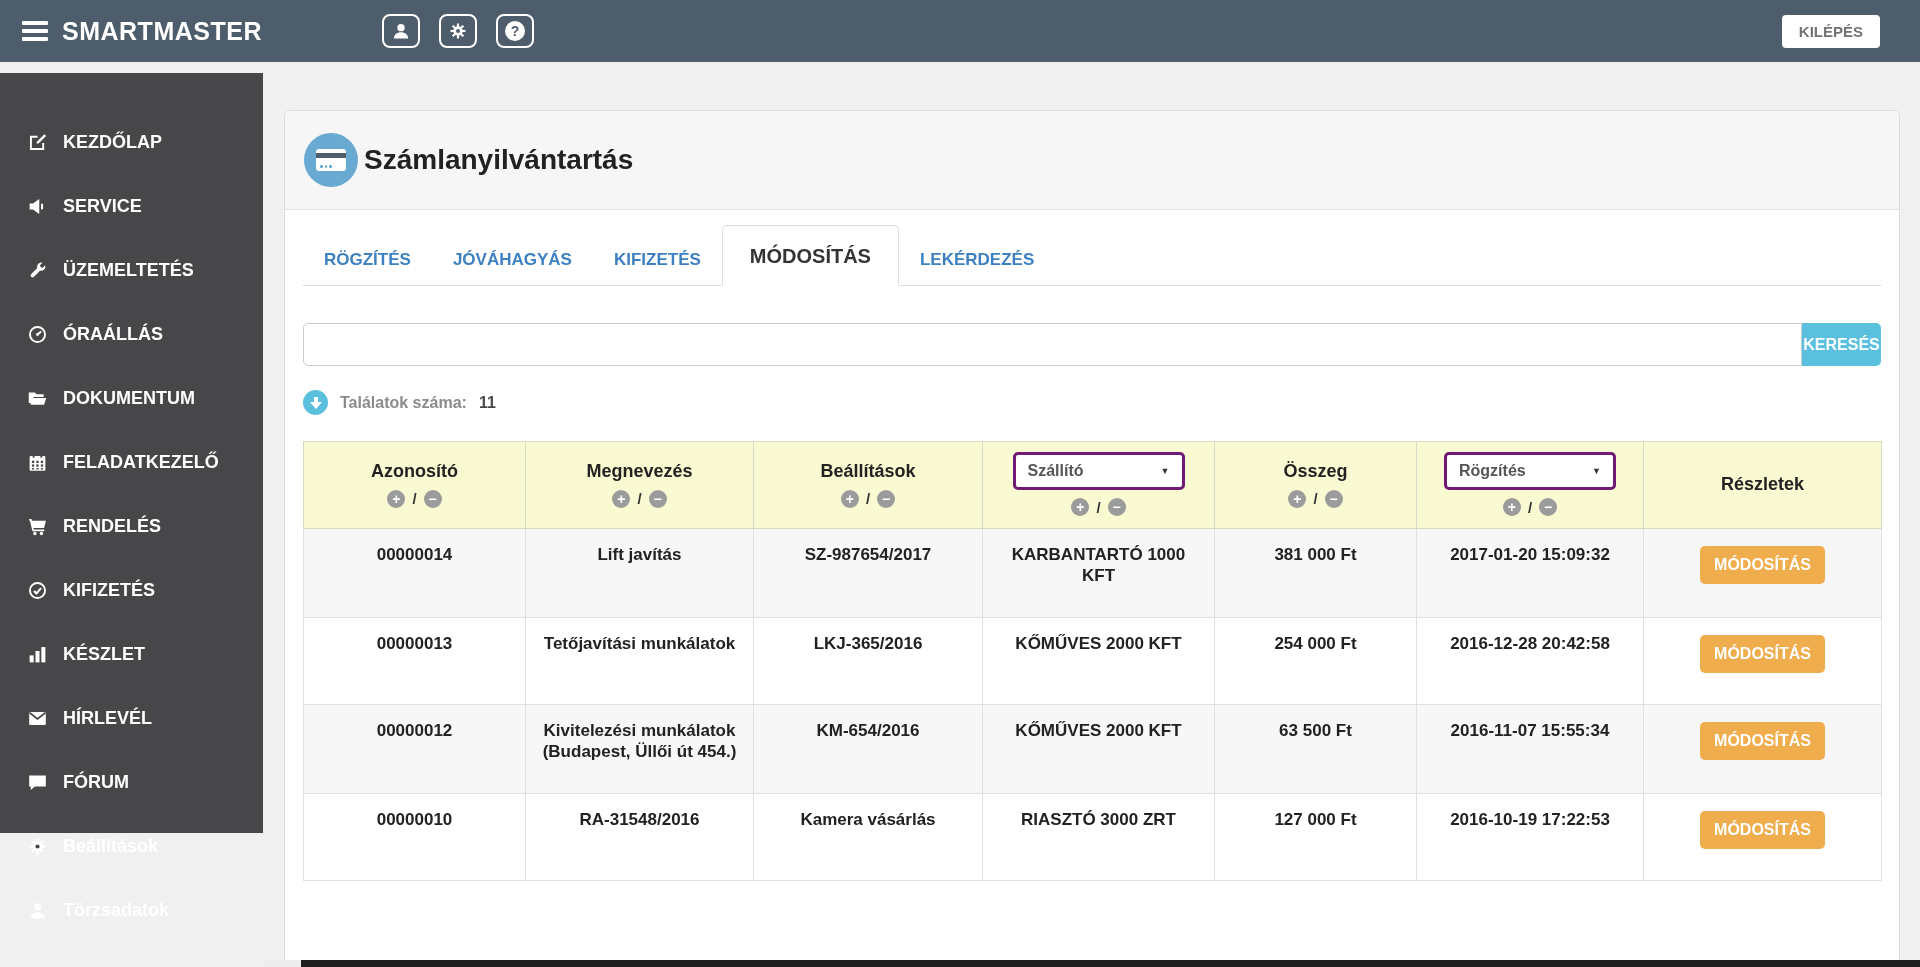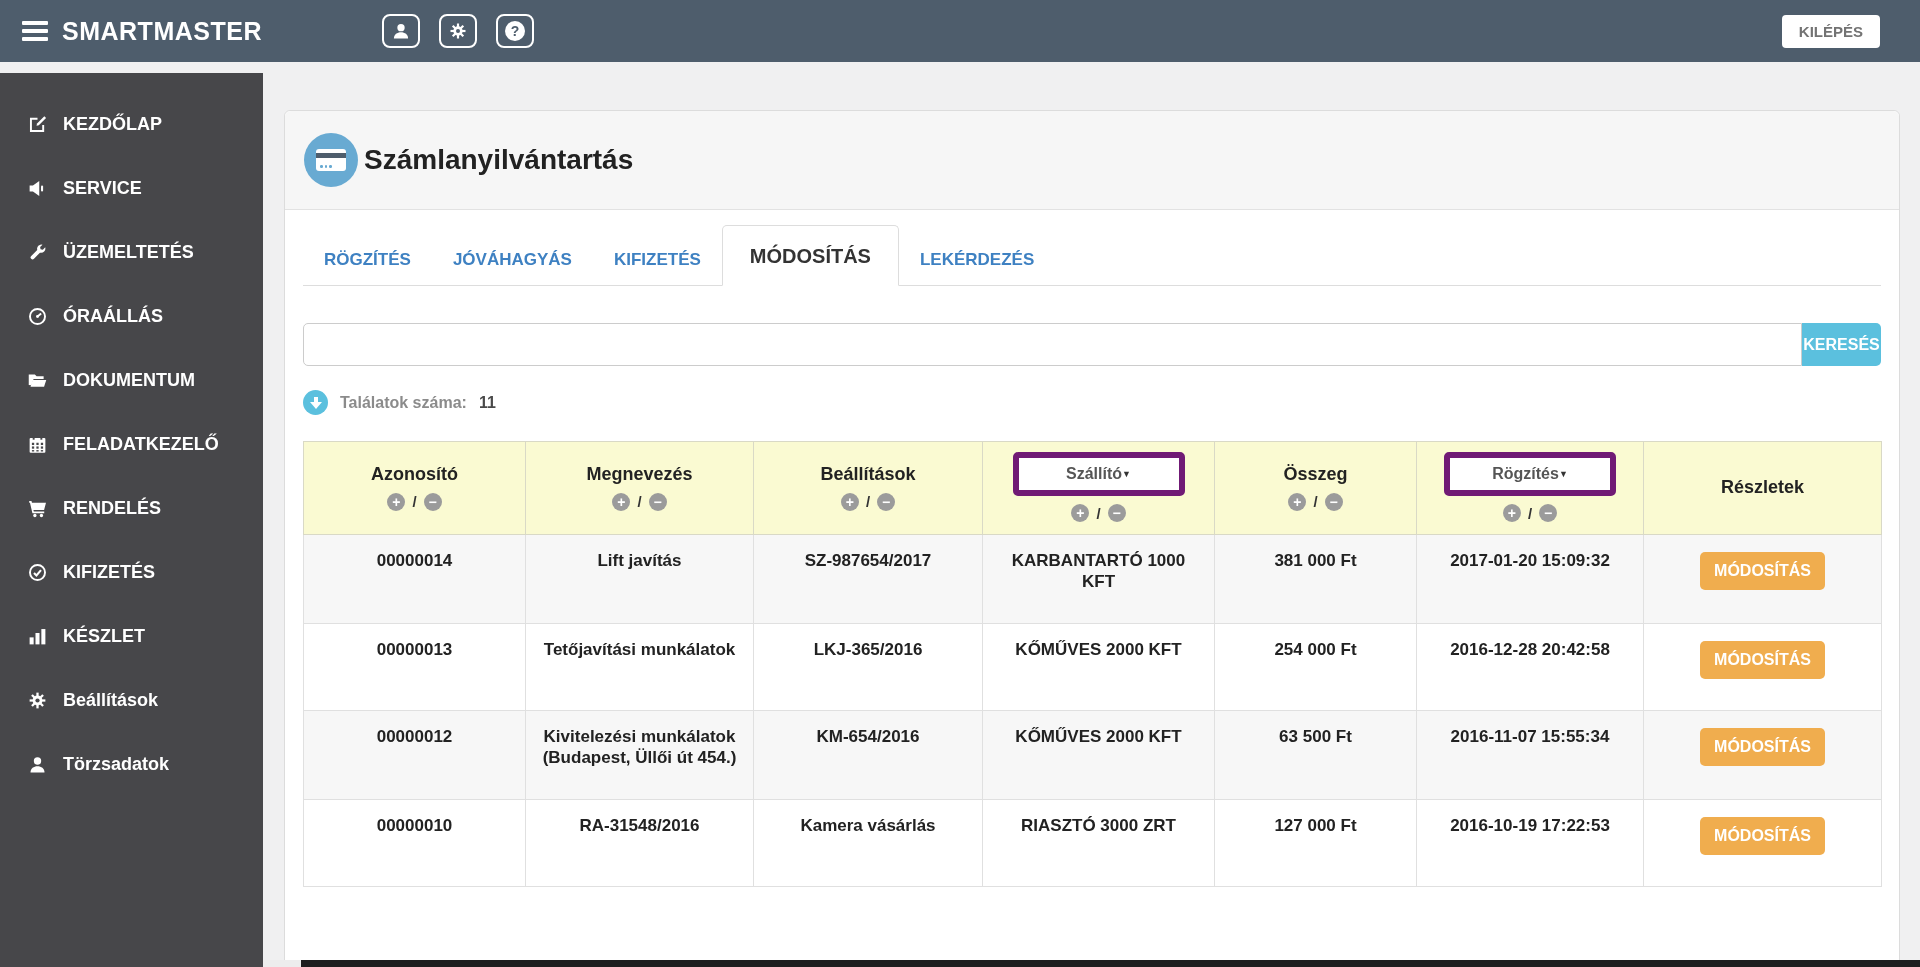--- a/index.html
+++ b/index.html
@@ -15,22 +15,22 @@
   .tb-icons { display:flex; gap:19px; margin-left:120px; }
   .tb-btn { width:38px; height:34px; border:2px solid #fff; border-radius:8px;
     display:flex; align-items:center; justify-content:center; cursor:pointer; }
   .tb-btn svg { width:20px; height:20px; }
   .q-circle { width:20px; height:20px; border-radius:50%; background:#fff; color:#4e5d6c;
     font-size:14px; font-weight:bold; display:flex; align-items:center; justify-content:center; }
   .logout-btn { margin-left:auto; margin-right:40px; background:#fff; color:#737373;
     font-weight:bold; font-size:15px; padding:8px 17px; border:none; border-radius:4px; cursor:pointer; }
 
   
-  .sidebar { position:absolute; left:0; top:73px; width:263px; height:894px;
-    background:#47474a; padding-top:19px; z-index:4;text-align:center; }
+  .sidebar { position:absolute; left:0; top:73px; width:263px; height:760px;
+    background:#47474a; padding-top:37px; z-index:4;text-align:center; }
   .side-item { height:64px; display:flex; align-items:center; gap:15px;
     padding-left:27px; color:#fff; font-weight:bold; font-size:18px; cursor:pointer; }
   .side-item .icn { width:21px; height:21px; flex:none; }
 
   
   .main { position:absolute; left:263px; top:73px; width:1657px; height:894px;
     background:#f0f0f1; overflow:hidden; }
   .panel { position:absolute; left:21px; top:37px; width:1616px; height:1100px;
     background:#fff; border:1px solid #dcdcdc; border-radius:6px; }
   .panel-head { height:99px; background:#f6f6f6; border-bottom:1px solid #e2e2e2;
@@ -70,23 +70,23 @@
   .results-count { color:#4a4a4a; font-size:16px; font-weight:bold; }
 
   
   table { margin:26px 18px 0; width:1578px; border-collapse:collapse; table-layout:fixed; }
   th { background:#fafad2; border:1px solid #d9d9c6; padding:10px 6px 12px;
     text-align:center; vertical-align:middle; font-size:18px; color:#222; height:78px; }
   .sort-ctrl { margin-top:8px; display:flex; justify-content:center; align-items:center;
     gap:7px; font-size:15px; color:#333; font-weight:bold; }
   .sort-icon { width:18px; height:18px; border-radius:50%; background:#9b9b9b; color:#fff;
     font-size:14px; line-height:18px; text-align:center; font-weight:bold; cursor:pointer; }
-  .hdr-select { width:172px; height:44px; margin:0 auto; background:#fff;
-    border:6px solid #701a75; border-radius:5px; display:flex; align-items:center;
-    justify-content:center; padding:0 12px; cursor:pointer; }
+  .hdr-select { width:172px; height:38px; margin:0 auto; background:#fff;
+    border:3px solid #701a75; border-radius:5px; display:flex; align-items:center;
+    justify-content:space-between; padding:0 12px; cursor:pointer; }
   .hdr-select .sel-label { font-size:16px; font-weight:bold; color:#555; }
   .hdr-select .caret { font-size:9px; color:#333; }
   td { border:1px solid #e0e0e0; border-top:1px solid #e7e7e7; text-align:center;
     vertical-align:top; font-size:17px; font-weight:bold; color:#222;
     padding:15px 10px 31px; line-height:21px; }
   tr:nth-child(odd) td { background:#f7f7f7; }
   tr:nth-child(even) td { background:#fff; }
   .action-btn { margin-top:2px; background:#f0ad4e; border:none; border-radius:5px;
     color:#fff; font-weight:bold; font-size:16px; padding:10px 14px; min-width:102px; cursor:pointer; }
 
@@ -217,21 +217,34 @@
     <svg class="icn" viewBox="0 0 24 24">
       <g fill="#fff">
         <rect x="3" y="13" width="4.6" height="8"></rect>
         <rect x="9.7" y="8" width="4.6" height="13"></rect>
         <rect x="16.4" y="3.5" width="4.6" height="17.5"></rect>
       </g>
     </svg>
     <span>KÉSZLET</span>
   </div>
 
-
+  <div class="side-item">
+    <svg class="icn" viewBox="0 0 24 24">
+      <rect x="2.5" y="4.5" width="19" height="15" rx="1.5" fill="#fff"></rect>
+      <path fill="none" stroke="#47474a" stroke-width="2" d="M3 5.5l9 7 9-7"></path>
+    </svg>
+    <span>HÍRLEVÉL</span>
+  </div>
+
+  <div class="side-item">
+    <svg class="icn" viewBox="0 0 24 24">
+      <path fill="#fff" d="M2.5 4h19v12.5H9l-4.8 4v-4H2.5z"></path>
+    </svg>
+    <span>FÓRUM</span>
+  </div>
 
   <div class="side-item">
     <svg class="icn" viewBox="0 0 24 24">
       <g fill="#fff">
         <rect x="10.7" y="3" width="2.6" height="18"></rect>
         <rect x="10.7" y="3" width="2.6" height="18" transform="rotate(45 12 12)"></rect>
         <rect x="10.7" y="3" width="2.6" height="18" transform="rotate(90 12 12)"></rect>
         <rect x="10.7" y="3" width="2.6" height="18" transform="rotate(135 12 12)"></rect>
         <circle cx="12" cy="12" r="5.6"></circle>
       </g>

